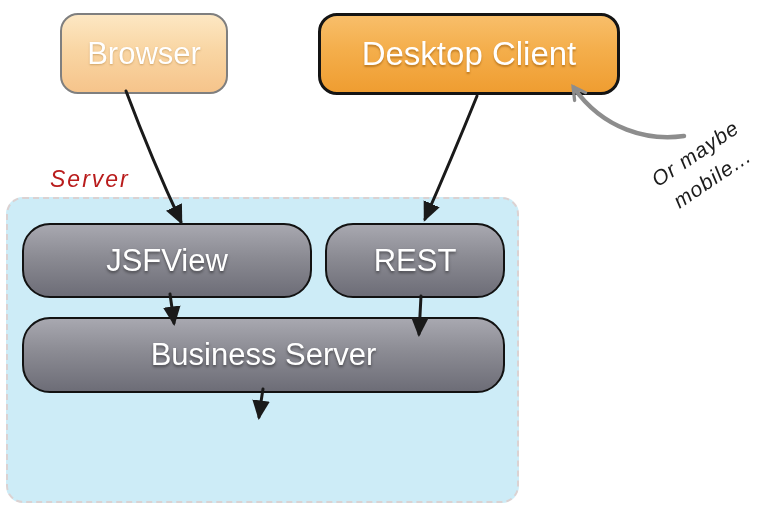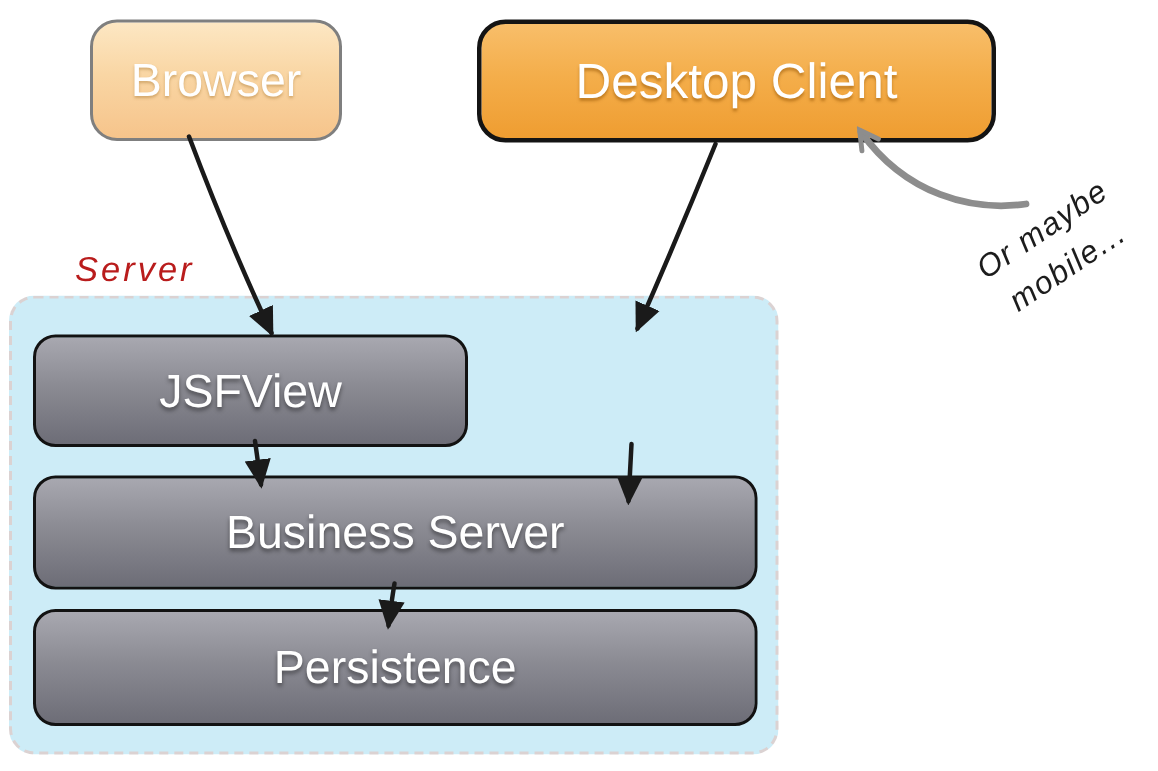--- a/index.html
+++ b/index.html
@@ -20,21 +20,21 @@
   
   .node-browser{
     left:20px;top:13px;width:168px;height:81px;
     background:linear-gradient(180deg,#fde7c3 0%,#f9d6a4 45%,#f6c48b 100%);
     border:2.5px solid #7f7f7f;border-radius:18px;
     font-size:31px;
     text-shadow:0 1px 2px rgba(160,110,40,.45);
     margin-left:40px;
   }
   .node-desktop{
-    left:318px;top:13px;width:346px;height:82px;
+    left:318px;top:13px;width:302px;height:82px;
     background:linear-gradient(180deg,#f8be6a 0%,#f4ae4b 45%,#ef9d31 100%);
     border:3px solid #141414;border-radius:19px;
     font-size:33px;
     text-shadow:0 2px 2px rgba(150,85,5,.55);
   }
   
   .server-group{
     position:absolute;left:6px;top:197px;width:513px;height:306px;
     background:#cdecf7;
     border:2px dashed #dbd2d2;
@@ -42,21 +42,21 @@
     box-sizing:border-box;
   }
   .server-label{
     position:absolute;left:50px;top:166px;
     color:#b91c1c;font-size:23px;font-style:italic;
     letter-spacing:2px;
   }
   
   .gray{
     background:linear-gradient(180deg,#a8a8b0 0%,#8b8b93 45%,#6d6d77 100%);
-    border:2.5px solid #121212;border-radius:15px;
+    border:2.5px solid #121212;border-radius:28px;
     font-size:31px;
     text-shadow:0 2px 3px rgba(0,0,0,.45);
   }
   .node-jsfview{left:22px;top:223px;width:290px;height:75px;}
   .node-rest{left:325px;top:223px;width:180px;height:75px;}
   .node-business{left:22px;top:317px;width:483px;height:76px;}
   .node-persistence{left:22px;top:406px;width:483px;height:78px;}
   
   #arrows{position:absolute;left:0;top:0;width:772px;height:514px;pointer-events:none;}
   .edge-black{stroke:#1a1a1a;stroke-width:3;fill:none;stroke-linecap:round;}
@@ -76,25 +76,25 @@
 <body>
 
 <div id="stage">
 
   <div class="server-group"></div>
   <div class="server-label">Server</div>
 
   <div class="node gray node-jsfview">
     <span class="label">JSFView</span>
   </div>
+  <div class="node gray node-rest">
+    <span class="label">REST</span>
+  </div>
   <div class="node gray node-business">
     <span class="label">Business Server</span>
-  </div>
-  <div class="node gray node-persistence">
-    <span class="label">Persistence</span>
   </div>
 
   <div class="node node-browser">
     <span class="label">Browser</span>
   </div>
   <div class="node node-desktop">
     <span class="label">Desktop Client</span>
   </div>
 
   <svg id="arrows" viewBox="0 0 772 514" xmlns="http://www.w3.org/2000/svg">

